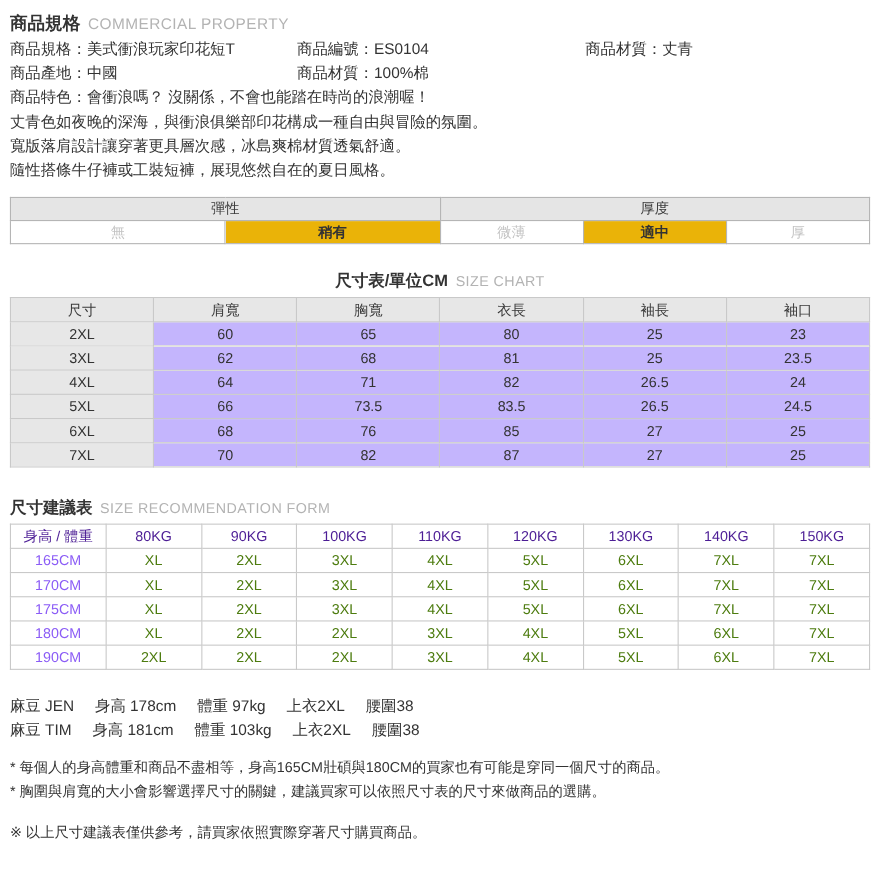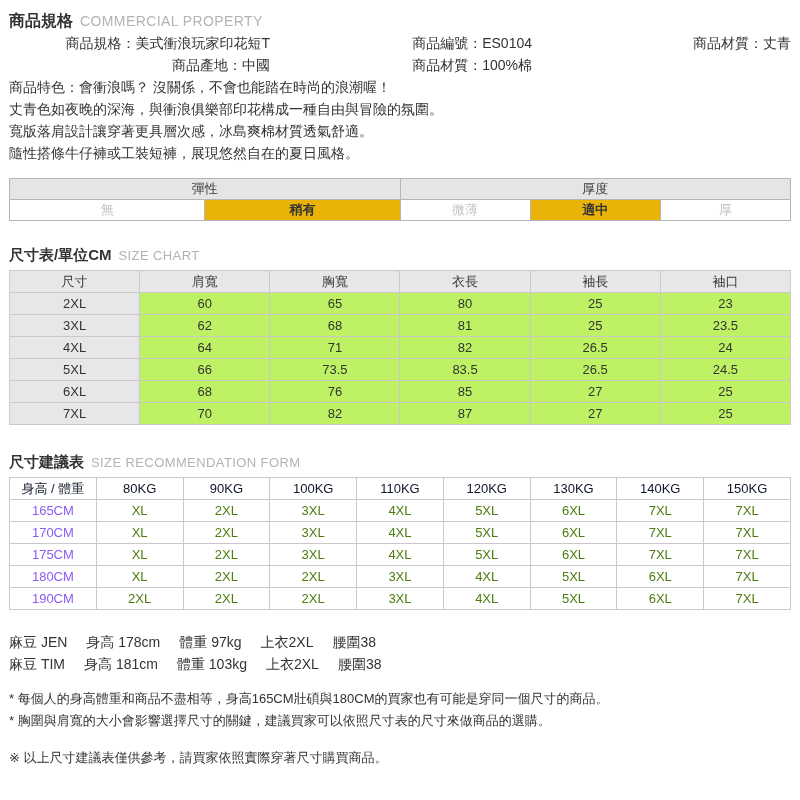--- a/index.html
+++ b/index.html
@@ -13,51 +13,51 @@
   .wrap{padding:10px 9px 0 9px;}
 
   
   .sec-head{font-size:16px;font-weight:bold;color:#333;line-height:22px;}
   .sec-head .en{font-weight:normal;color:#b3b3b3;font-size:14px;margin-left:7px;letter-spacing:.4px;}
   .sec-head.small{font-size:15px;line-height:20px;}
   .sec-head.small .en{font-size:13px;}
 
   
   .info{font-size:14px;line-height:22px;}
-  .info-grid{display:grid;grid-template-columns:261px 262px 1fr;text-align:right;}
+  .info-grid{display:grid;grid-template-columns:261px 262px 1fr;}
   .info-grid span{display:block;white-space:nowrap;}
   .desc div{white-space:nowrap;}
 
   
   table{width:100%;border-collapse:collapse;table-layout:fixed;}
   th,td{border:1px solid #c9c9c9;text-align:center;font-size:13px;padding:0 2px;overflow:hidden;white-space:nowrap;}
 
   
   .attr-table{margin-top:14px;}
   .attr-table th,.attr-table td{border-color:#b5b5b5;height:20px;}
   .attr-table th{background:#e5e5e5;font-weight:normal;color:#3a3a3a;}
   .attr-table td.opt-off{color:#c3c3c3;background:#fff;}
   .attr-table td.opt-on{color:#333;font-weight:bold;background:#eab308;}
 
   
   .size-table{margin-top:4px;padding-left:26px;}
   .size-table th,.size-table td{height:21px;}
   .size-table thead th{background:#e7e7e7;font-weight:normal;color:#3a3a3a;}
-  .size-table tbody td{background:#bef264;color:#333;}
+  .size-table tbody td{background:#c4b5fd;color:#333;}
   .size-table tbody td:first-child{background:#e7e7e7;}
 
   
   .rec-table{margin-top:4px;}
   .rec-table th,.rec-table td{height:21px;}
-  .rec-table thead th{background:#fff;font-weight:normal;color:#0f172a;}
+  .rec-table thead th{background:#fff;font-weight:normal;color:#4c1d95;}
   .rec-table tbody td{background:#fff;color:#4d7c0f;}
   .rec-table tbody td:first-child{color:#8b5cf6;}
 
   
-  .mt-sizechart{margin-top:24px;}
+  .mt-sizechart{margin-top:24px;text-align:center;}
   .mt-rec{margin-top:27px;}
 
   
   .models{margin-top:21px;font-size:14px;line-height:22px;}
   .model-line span{display:inline-block;margin-right:19px;white-space:nowrap;}
 
   
   .notes{margin-top:13px;font-size:13px;line-height:22px;color:#333;}
   .notes div{white-space:nowrap;}
   .disclaimer{margin-top:15px;font-size:13px;line-height:22px;color:#333;white-space:nowrap;}

